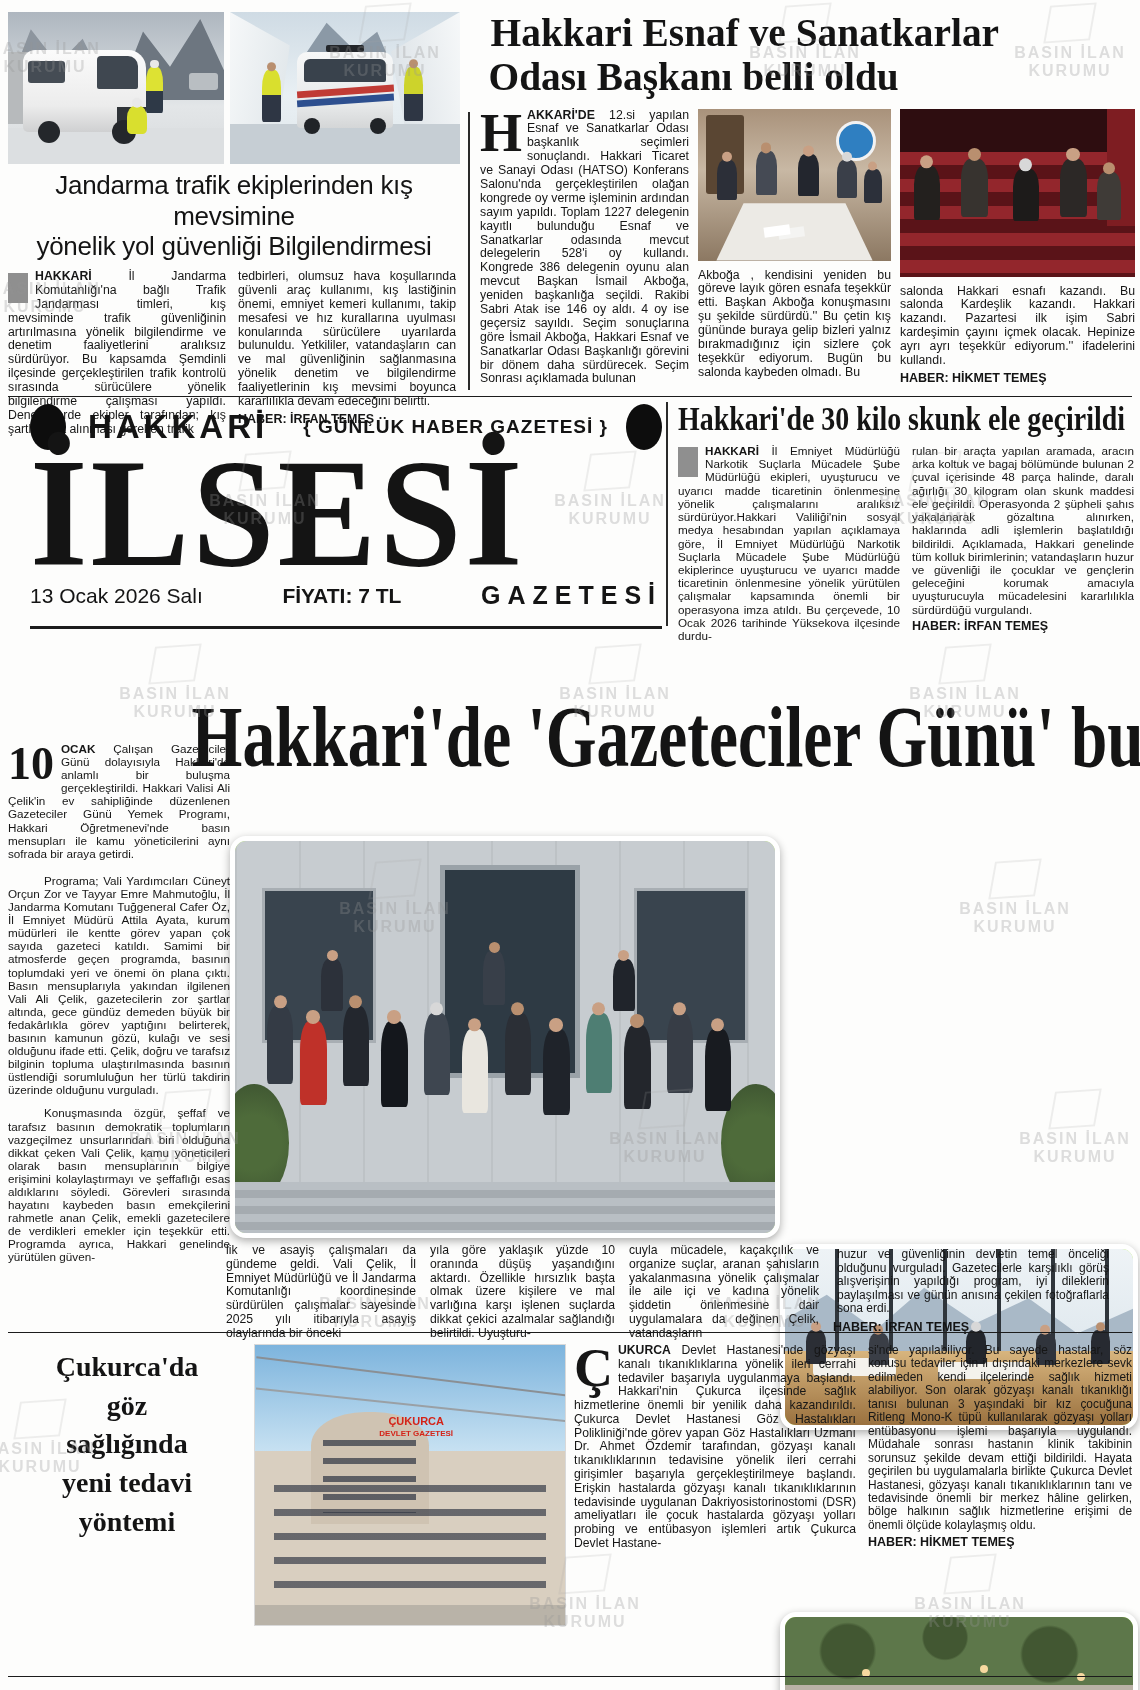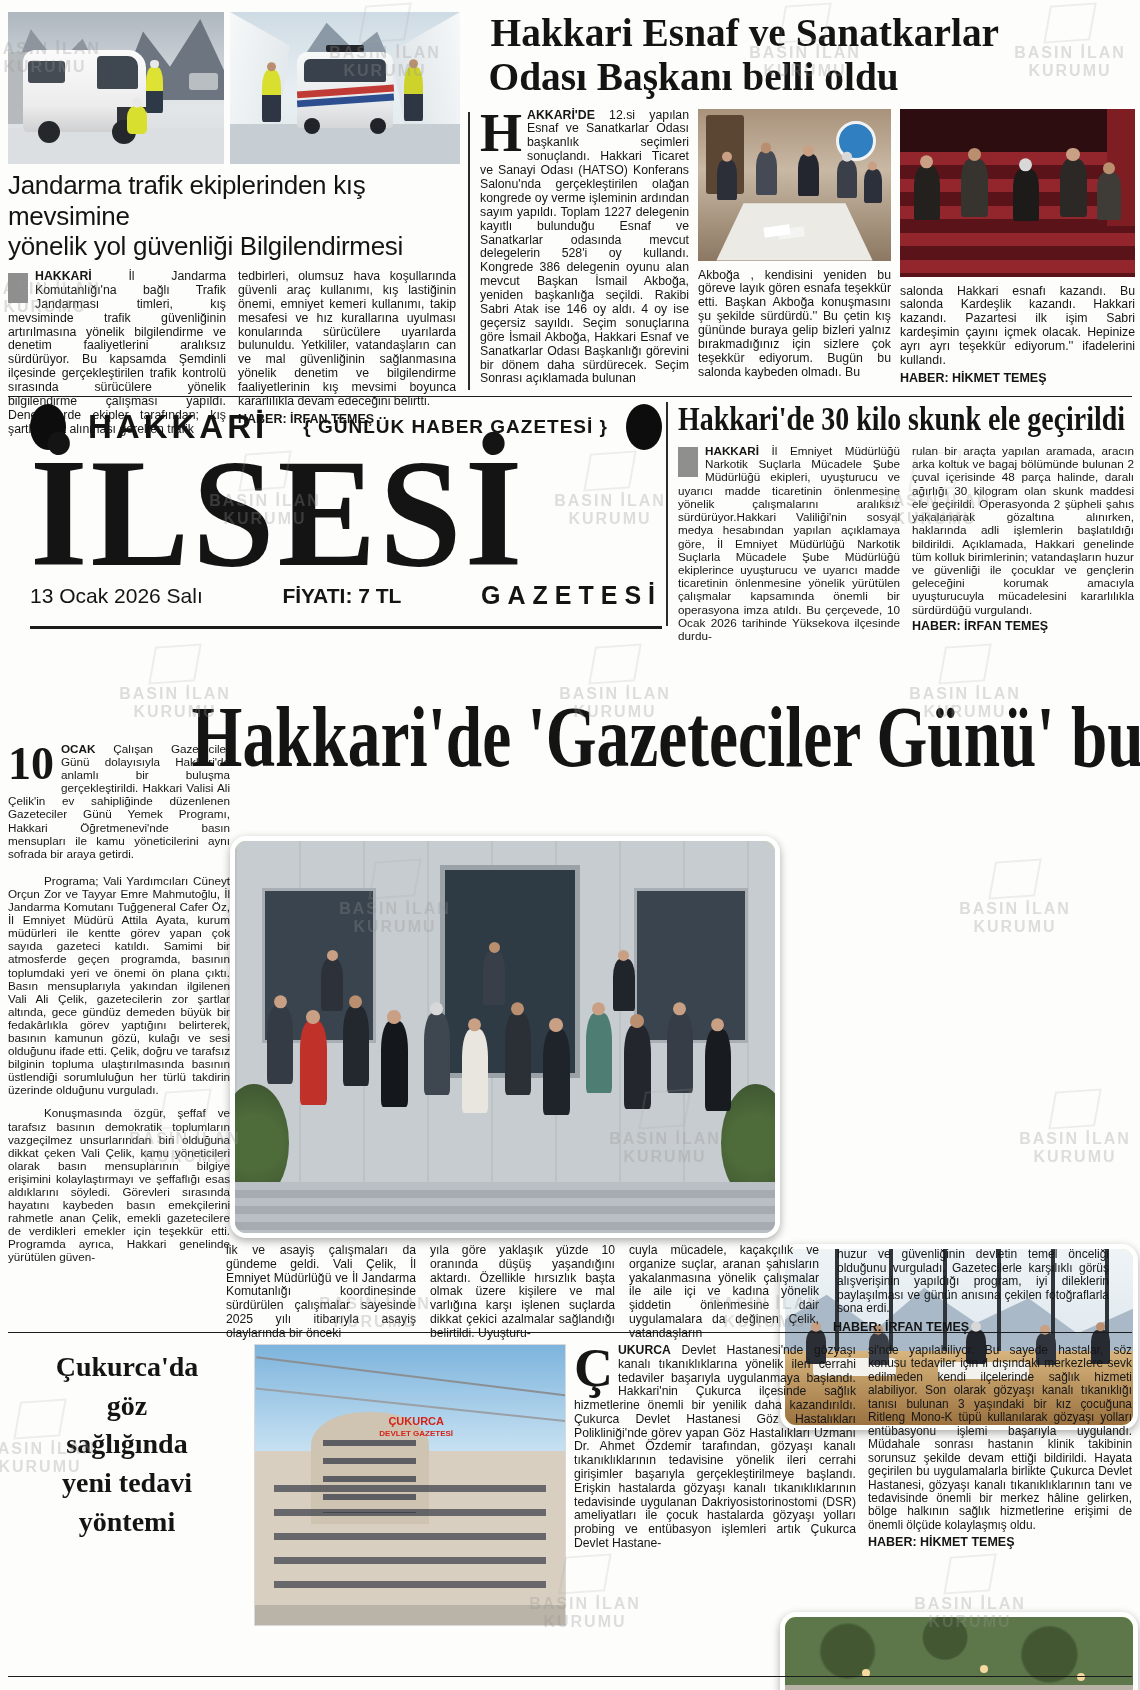--- a/index.html
+++ b/index.html
@@ -17,21 +17,21 @@
   .vrule{position:absolute;background:#2a2a2a;width:2px;z-index:5;}
   
   .copy{font-size:12.3px;line-height:1.13;text-align:justify;margin:0;color:#161616;}
   .copy b{font-weight:bold;}
   .byline{font-weight:bold;font-size:12.5px;margin-top:3px;}
   .dc-block{float:left;width:20px;height:30px;background:#8f8f8f;margin:3px 7px 0 0;}
   .dc-letter{float:left;font-family:"Liberation Serif",serif;font-weight:bold;font-size:54px;line-height:.78;margin:3px 5px 0 0;}
   .dc-num{float:left;font-family:"Liberation Serif",serif;font-weight:bold;font-size:46px;line-height:.82;margin:3px 7px 0 0;}
   
   .h-serif{font-family:"Liberation Serif",serif;}
-  .jandarma-headline{font-weight:normal;font-size:26px;line-height:1.18;margin:6px 0 8px 0;letter-spacing:-.3px;}
+  .jandarma-headline{font-weight:normal;font-size:26px;line-height:1.18;text-align:center;margin:6px 0 8px 0;letter-spacing:-.3px;}
   .esnaf-headline{font-family:"Liberation Serif",serif;font-weight:bold;font-size:41px;line-height:1.08;
                   text-align:left;margin:0 0 10px 0;}
   .esnaf-headline span{display:inline-block;transform:scaleX(.96);white-space:nowrap;}
   .skunk-headline{font-family:"Liberation Serif",serif;font-weight:bold;font-size:34px;margin:0 0 6px 0;white-space:nowrap;}
   .skunk-headline span{display:inline-block;transform:scaleX(.82);transform-origin:left center;}
   .main-headline{position:absolute;left:0;top:0;width:100%;text-align:center;font-family:"Liberation Serif",serif;
                  font-weight:bold;font-size:86px;line-height:1;}
   .main-headline span{display:inline-block;transform:scaleX(.76);white-space:nowrap;}
   .cukurca-headline{font-family:"Liberation Serif",serif;font-weight:bold;font-size:28px;line-height:1.38;text-align:center;}
   

